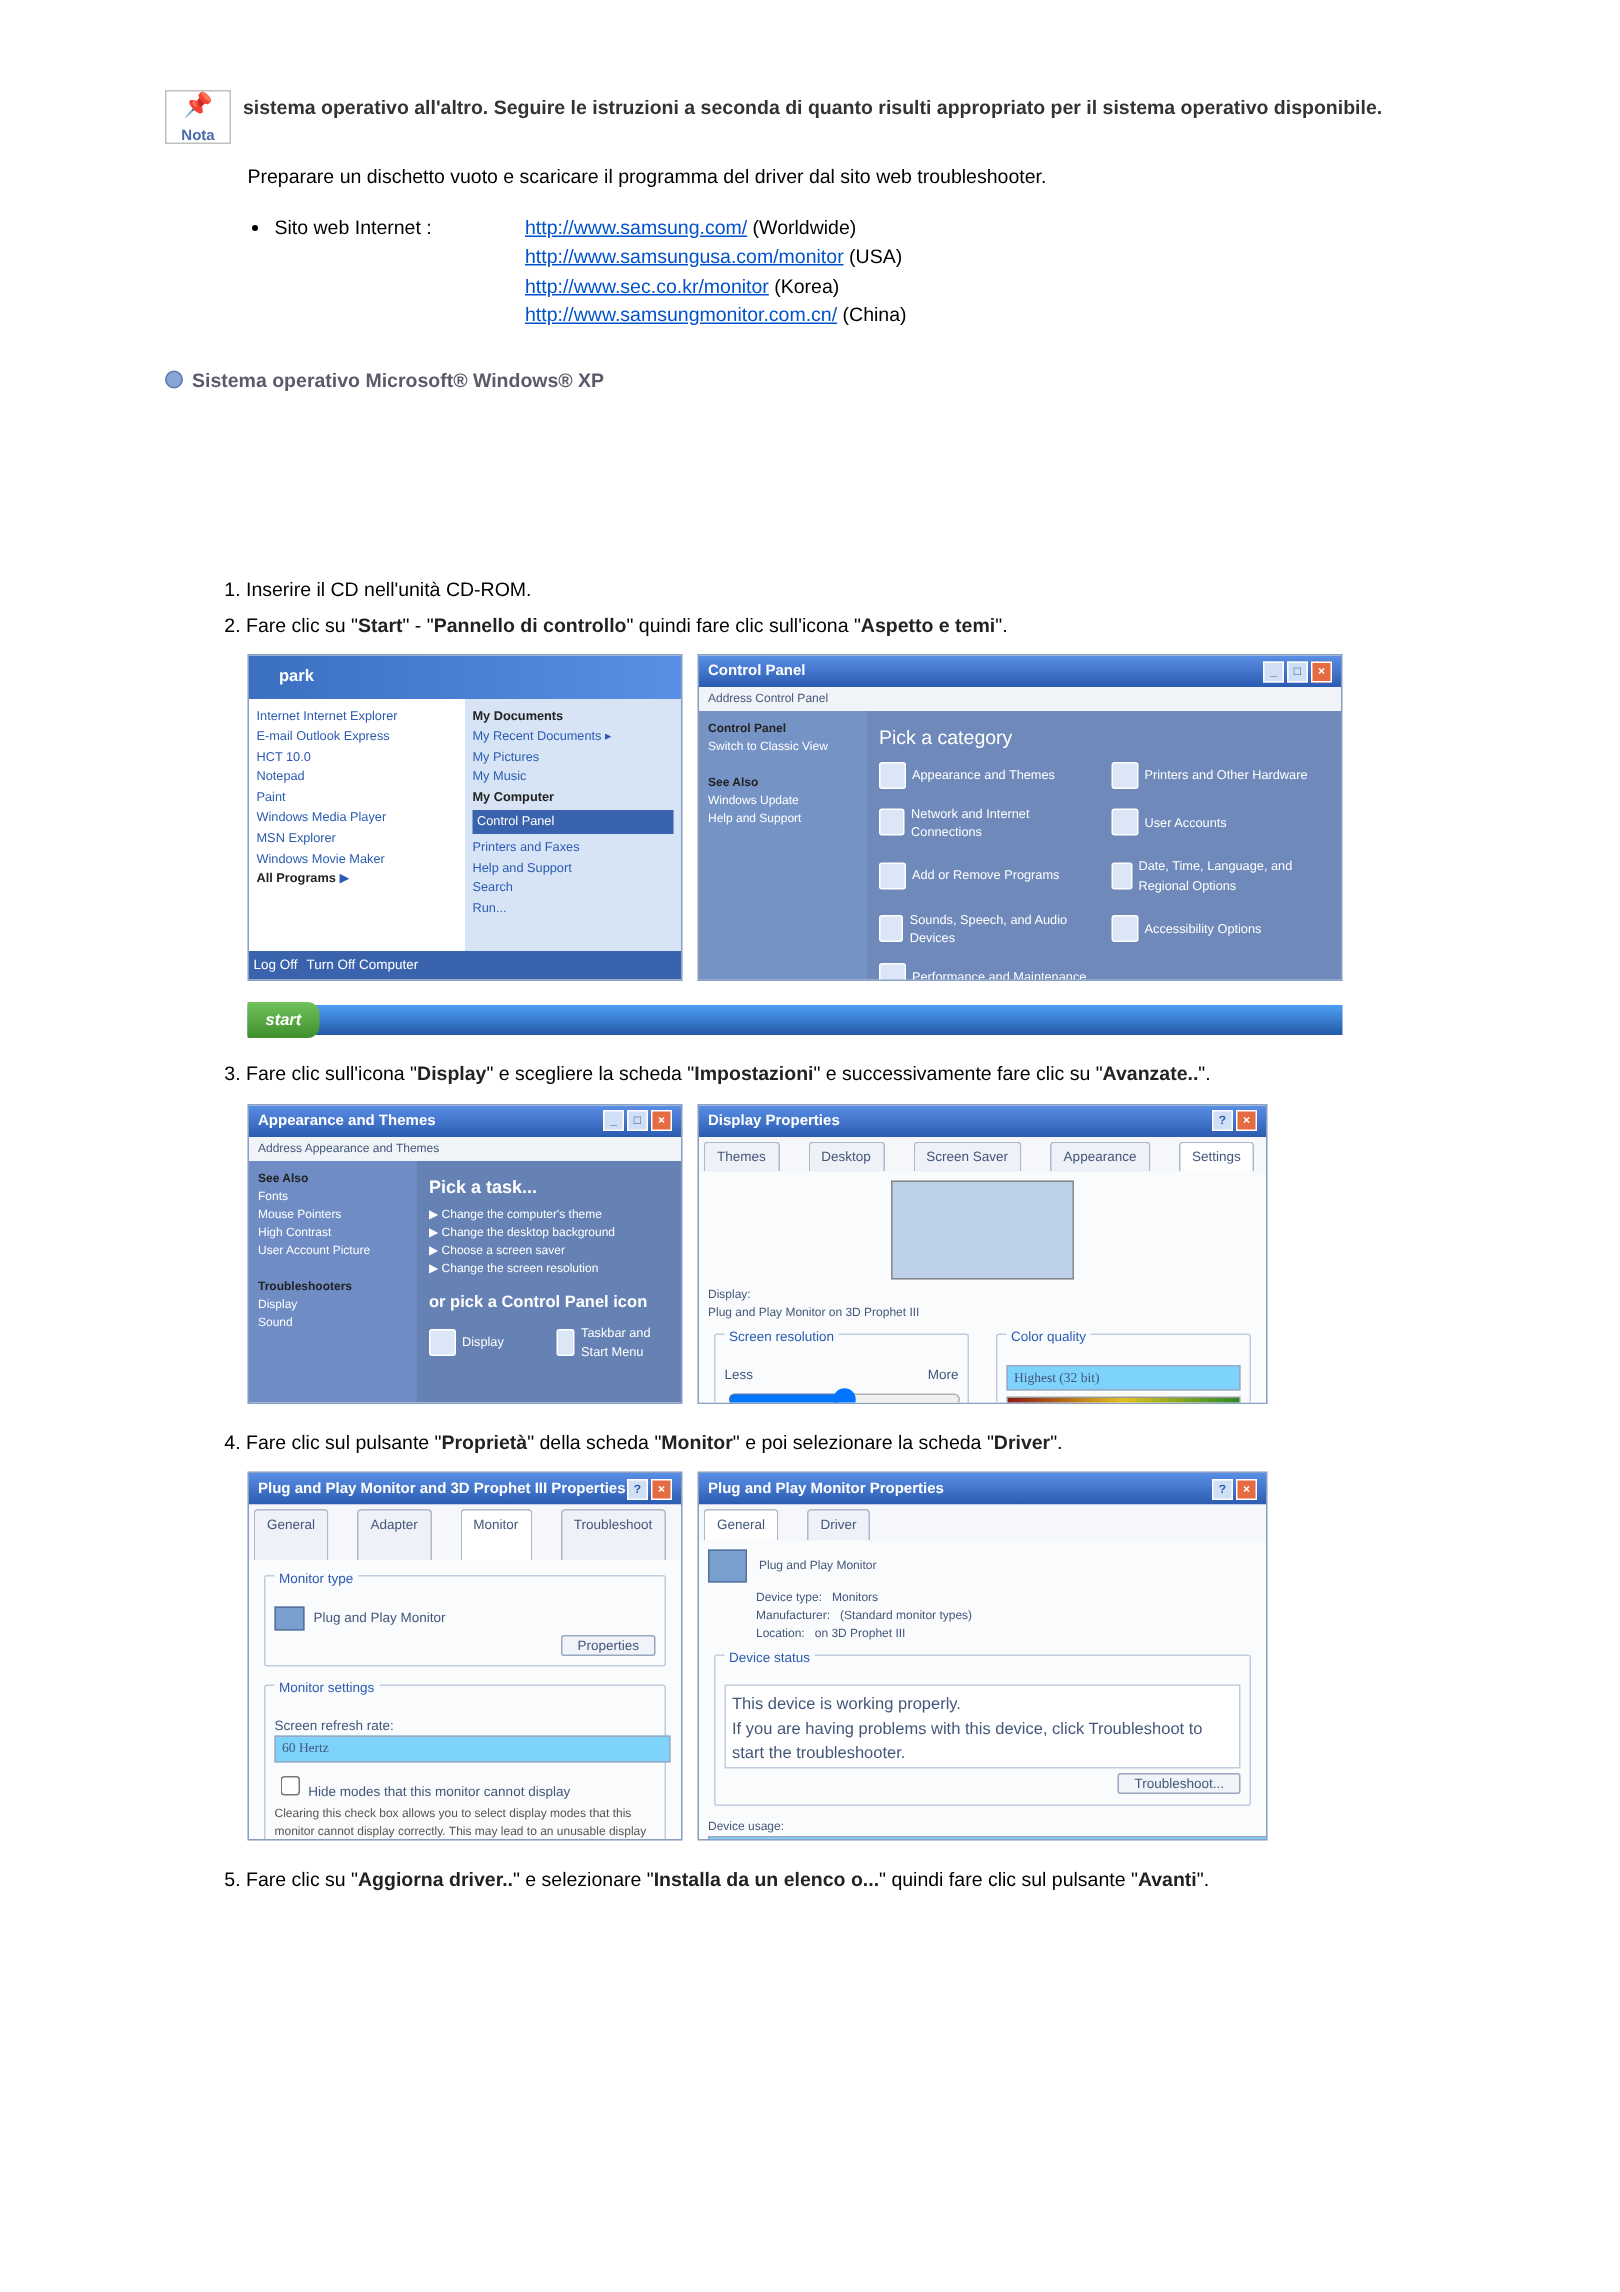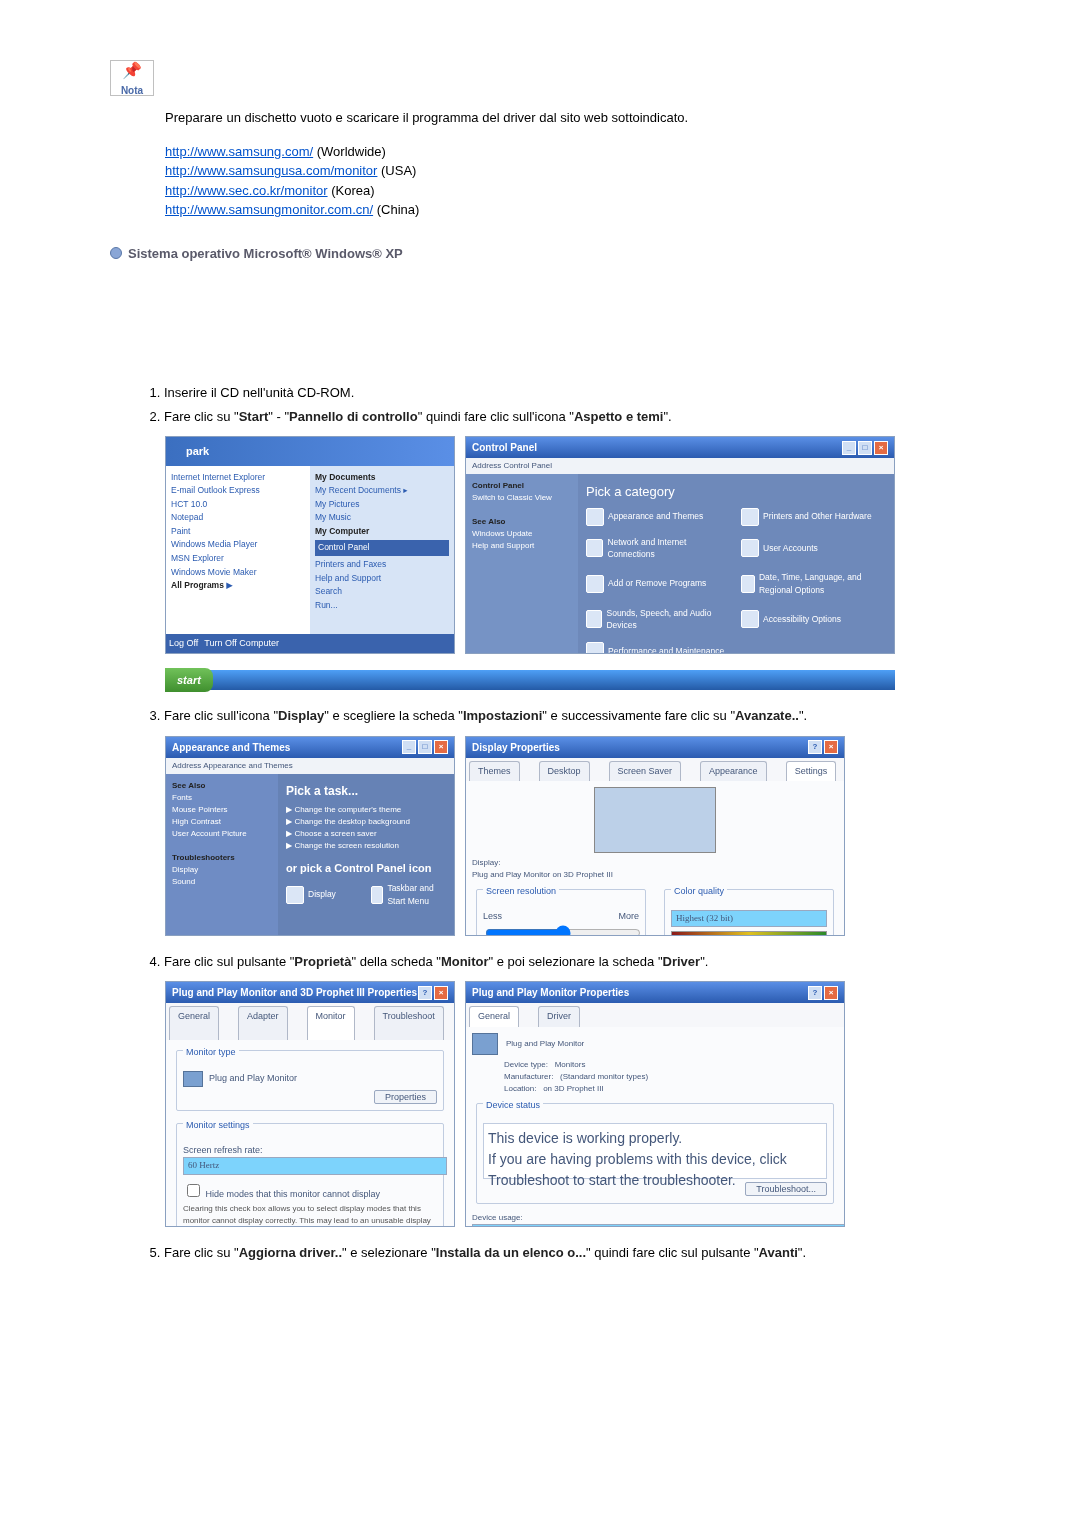--- a/index.html
+++ b/index.html
@@ -174,26 +174,30 @@
 </head>
 <body>
 
 <div class="page">
 
   <div class="note-row">
     <div class="note-icon">
       <span class="pin">📌</span>
       <span>Nota</span>
     </div>
-  </div>
-
-  <div class="intro">Preparare un dischetto vuoto e scaricare il programma del driver dal sito web sottoindicato.</div>
+    <div class="note-text">sistema operativo all'altro. Seguire le istruzioni a seconda di quanto risulti appropriato per il sistema operativo disponibile.</div>
+  </div>
+
+  <div class="intro">Preparare un dischetto vuoto e scaricare il programma del driver dal sito web troubleshooter.</div>
 
   <div class="link-table">
     <div class="link-row">
+      <div class="link-label">
+          <li>Sito web Internet :</li>
+        </div>
       <div>
         <div><a class="link-a">http://www.samsung.com/</a><span> (Worldwide)</span></div>
         <div><a class="link-a">http://www.samsungusa.com/monitor</a><span> (USA)</span></div>
         <div><a class="link-a">http://www.sec.co.kr/monitor</a><span> (Korea)</span></div>
         <div><a class="link-a">http://www.samsungmonitor.com.cn/</a><span> (China)</span></div>
       </div>
     </div>
   </div>
 
   <div class="section-head">
@@ -466,21 +470,21 @@
           <span style="width:24px;height:20px;background:#7aa0d0;border:1px solid #55739a;display:inline-block;"></span>
           <span>Plug and Play Monitor</span>
         </div>
         <div style="margin-left:32px;">
           <div><span>Device type:</span> &nbsp;&nbsp;<span>Monitors</span></div>
           <div><span>Manufacturer:</span> &nbsp;&nbsp;<span>(Standard monitor types)</span></div>
           <div><span>Location:</span> &nbsp;&nbsp;<span>on 3D Prophet III</span></div>
         </div>
         <div class="group">
           <span class="group-title">Device status</span>
-          <div style="border:1px solid #c0cce0;background:#fff;padding:4px;height:46px;font-size:14px;">
+          <div style="border:1px solid #c0cce0;background:#fff;padding:4px;height:46px;font-size:11px;">
             <div>This device is working properly.</div>
             <div>If you are having problems with this device, click Troubleshoot to start the troubleshooter.</div>
           </div>
           <div style="text-align:right;margin-top:4px;">
             <span class="btn">Troubleshoot...</span>
           </div>
         </div>
         <div>
           <div>Device usage:</div>
           <div class="sel" style="width:100%;">Use this device (enable)</div>

